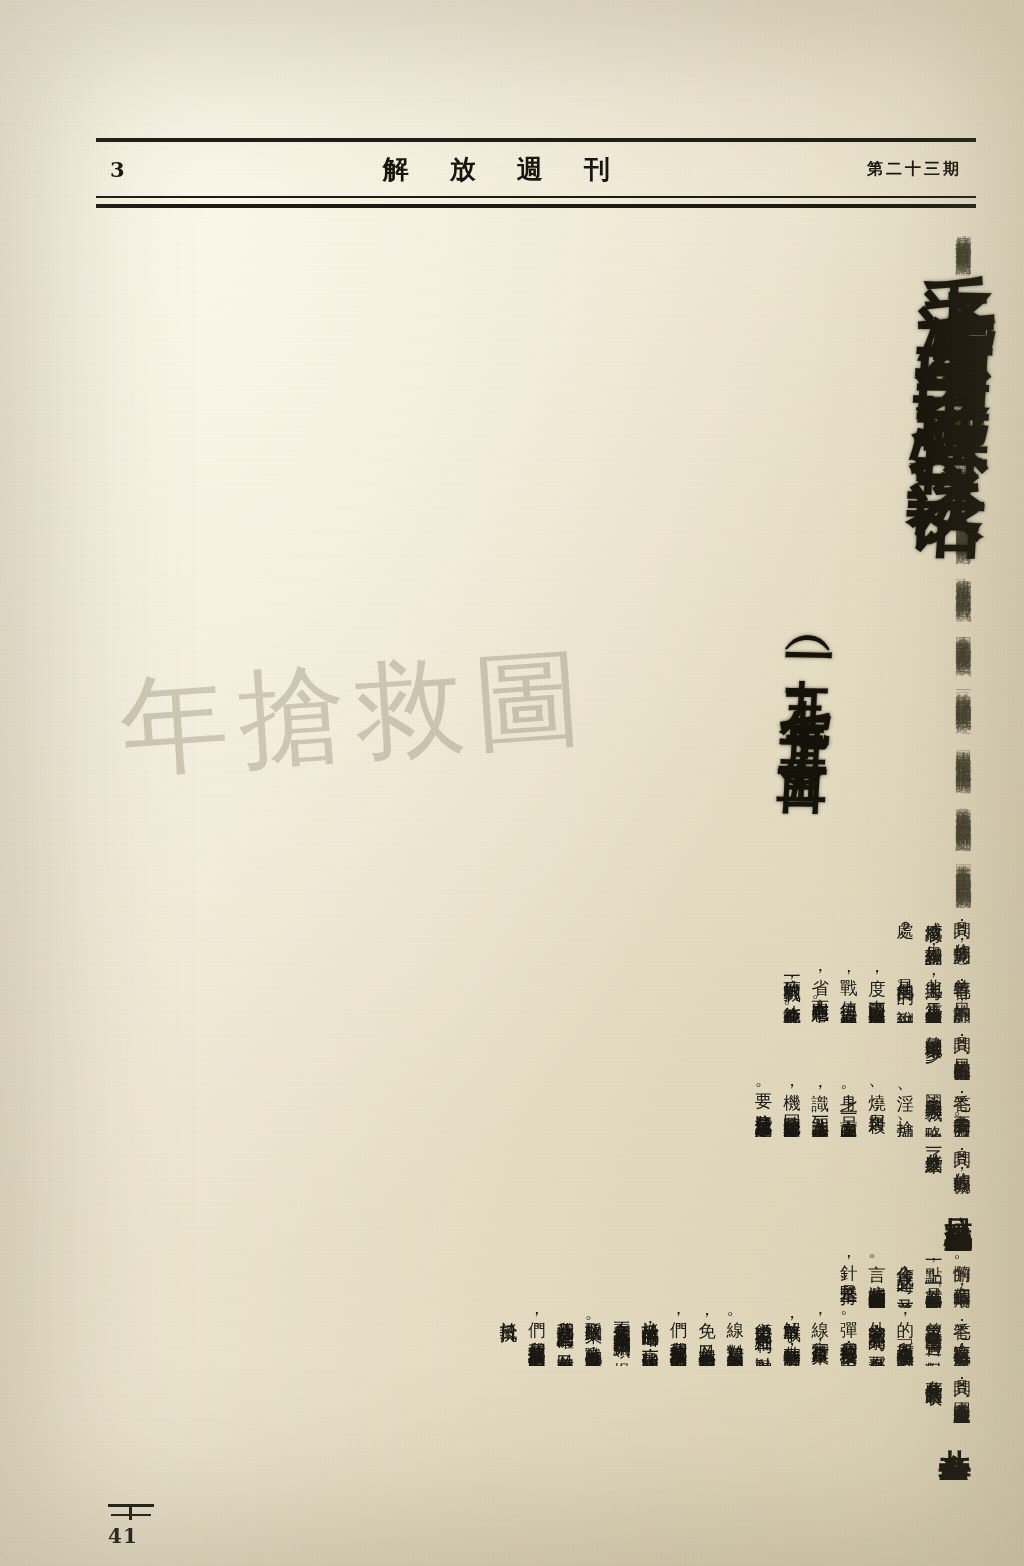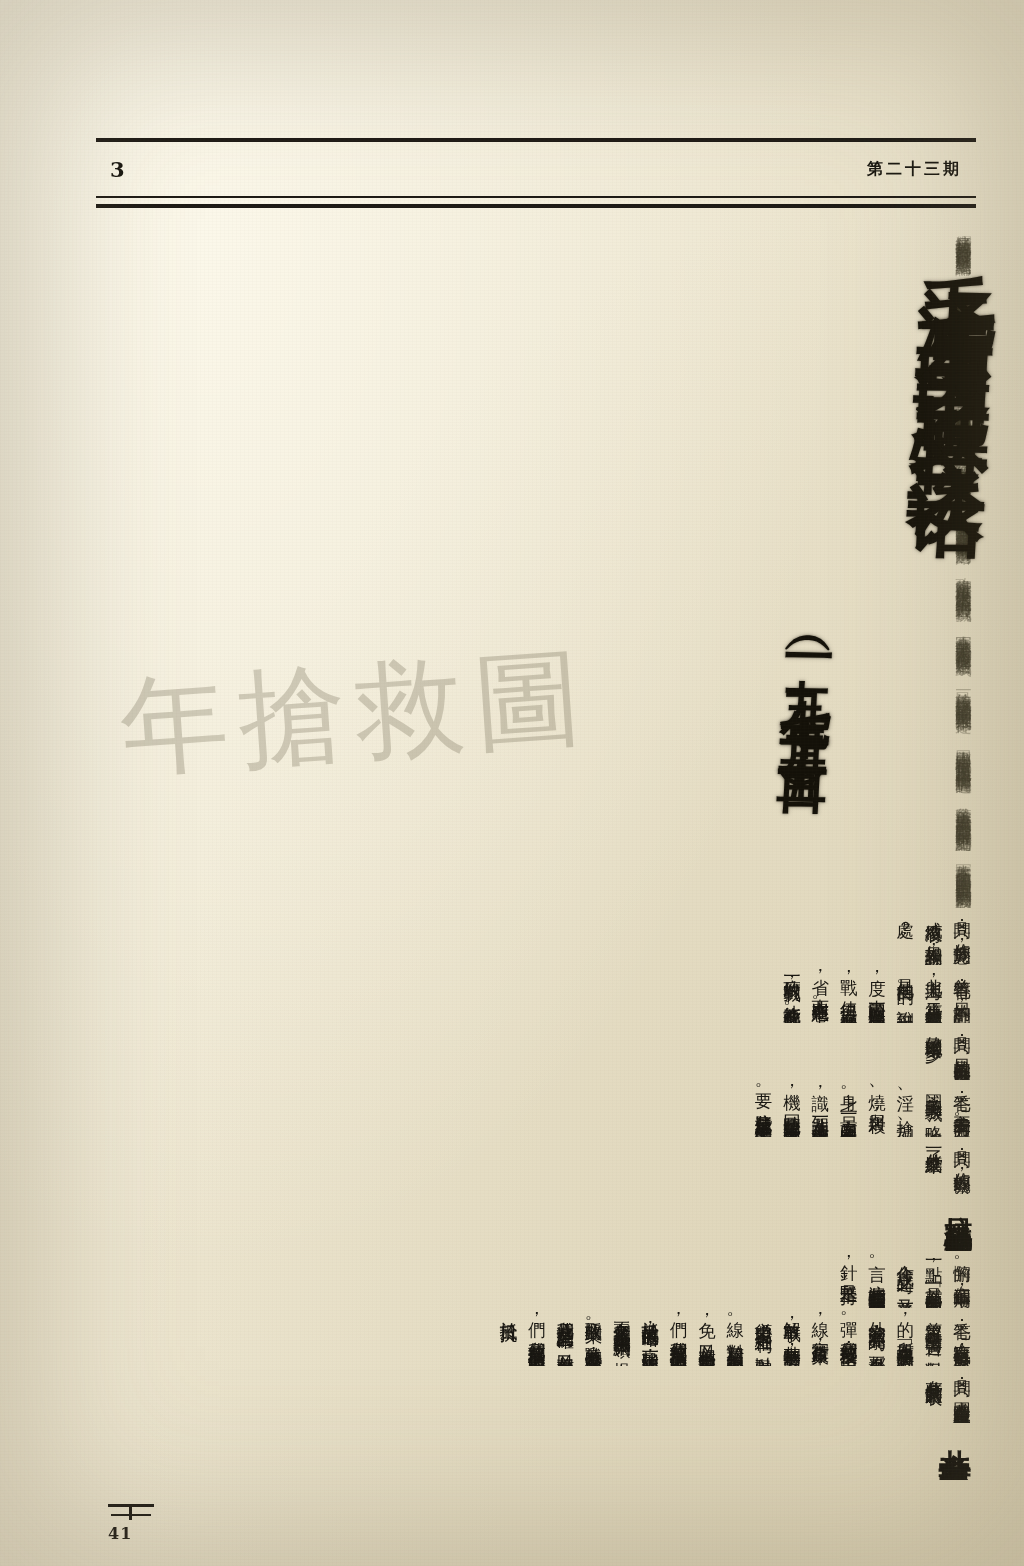--- a/index.html
+++ b/index.html
@@ -207,38 +207,39 @@
     top: 4px;
     width: 3px;
     height: 16px;
     background: #1b1813;
   }
   #page-number-bottom {
     position: absolute;
     left: 108px;
     top: 1524px;
     font-family: "DejaVu Serif", "Liberation Serif", serif;
-    font-size: 16px;
+    font-size: 20px;
     font-weight: bold;
     color: #1b1813;
     letter-spacing: 1px;
     text-align: center;
   }
 </style>
 </head>
 <body>
 
 <div id="page">
 
   <div class="rule" id="rule-top"></div>
   <div class="rule" id="rule-mid"></div>
   <div class="rule" id="rule-bot"></div>
 
   <div id="header-band">
     <span id="page-number-top">3</span>
+    <span id="masthead-title">解 放 週 刊</span>
     <span id="issue-label">第二十三期</span>
   </div>
 
   <div id="watermark">年搶救圖</div>
 
   <div id="article">
     <div class="col headline">共產黨與抗日戰爭</div>
     <div class="col">具問：中國共產黨在中日戰爭爆發前後，有些什麼具體的表示？</div>
     <div class="col">毛答：在這次戰爭爆發以前，中國共產黨曾經再三向全國警告過，對日戰爭是不能避免的，所有日本「和平解決」的言論，日本外交家的漂亮辭句，都不過是掩蓋其戰爭準備的煙幕彈。我們曾經反覆指出，必須加強統一戰線，實行革命政策，才能執行勝利的民族解放戰爭，其中特別重要的，是中國政府必須實現民主權利，以動員全體民眾加入抗日戰線。對於相信日本的「和平保證」以為戰爭或可避免，以及相信不動員民眾也可以抵抗日寇的人們，我們曾經反覆指出了他們的錯誤。對於抵抗日寇的侵略，加強民族統一戰線，不久我們又發表了「抗日救國十大綱領」，提出在抗日戰爭中中國政府所應採取的政策。戰爭的爆發及其經過，證明我們這些意見的正確，以及相信不動員民眾也可以抵抗日寇的人們，我們曾經反覆指出了他們的錯誤。對於抵抗日</div>
     <div class="col">懈的。在這個時期中，我們的口號集中在一點上，就是「全面的全民族的戰爭」。合作成立之時，又發表了一個重要的宣言。這些都證明我們對於加強統一戰線實行革命政策來進行戰爭的這種方針，是堅持不</div>

